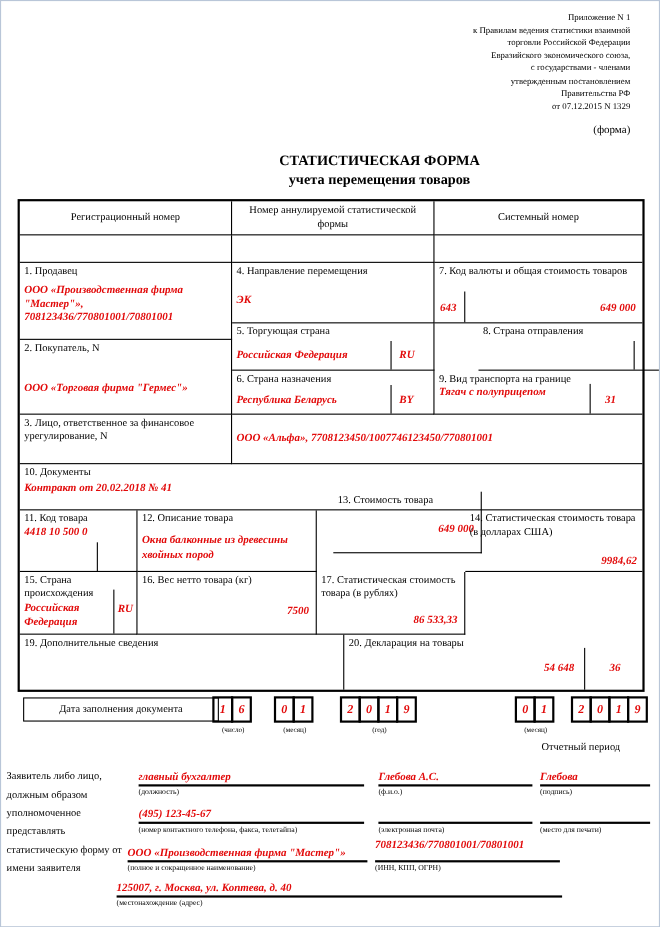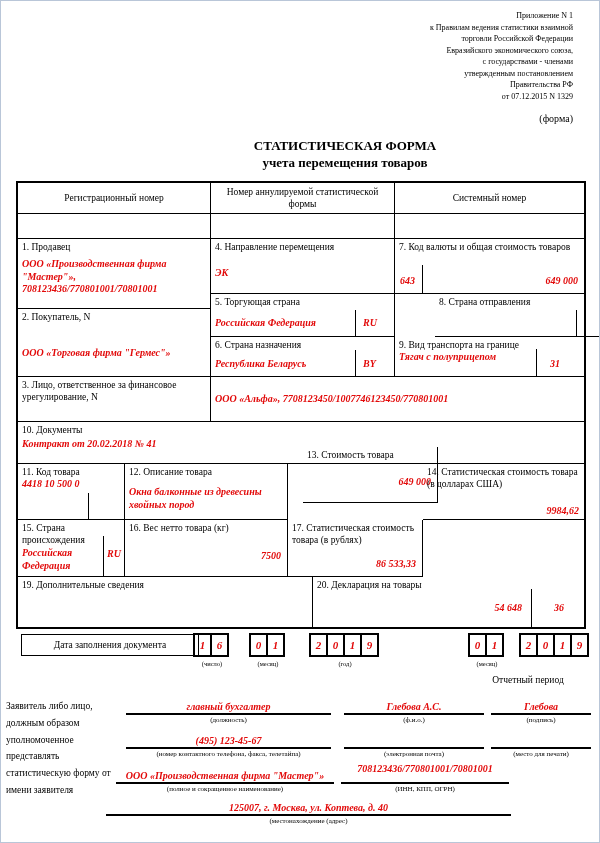--- a/index.html
+++ b/index.html
@@ -32,21 +32,21 @@
              align-items:center;justify-content:center;font-size:9.5px;}
   .dgroup{position:absolute;top:632px;display:flex;}
   .dbox{width:19px;height:24px;border:2px solid #000;box-sizing:border-box;
         display:flex;align-items:center;justify-content:center;
         color:var(--red);font-weight:bold;font-style:italic;font-size:11px;}
   .dbox + .dbox{margin-left:-2px;}
   .dcap{position:absolute;top:659px;text-align:center;font-size:6.5px;color:#000;}
   .rperiod{position:absolute;top:674px;left:462px;width:130px;text-align:center;font-size:9.5px;}
   
   .intro{position:absolute;left:5px;top:697px;width:114px;font-size:9.5px;line-height:16.8px;}
-  .sig{position:absolute;text-align:center;}
+  .sig{position:absolute;text-align:left;}
   .sig .sval{display:block;height:13px;color:var(--red);font-weight:bold;
              font-style:italic;font-size:10px;line-height:13px;
              border-bottom:2px solid #000;}
   .sig .scap{display:block;font-size:7px;line-height:9px;margin-top:1px;}
 </style>
 </head>
 <body>
 
 <div class="page" style="--red:#e20a0a;">
 

